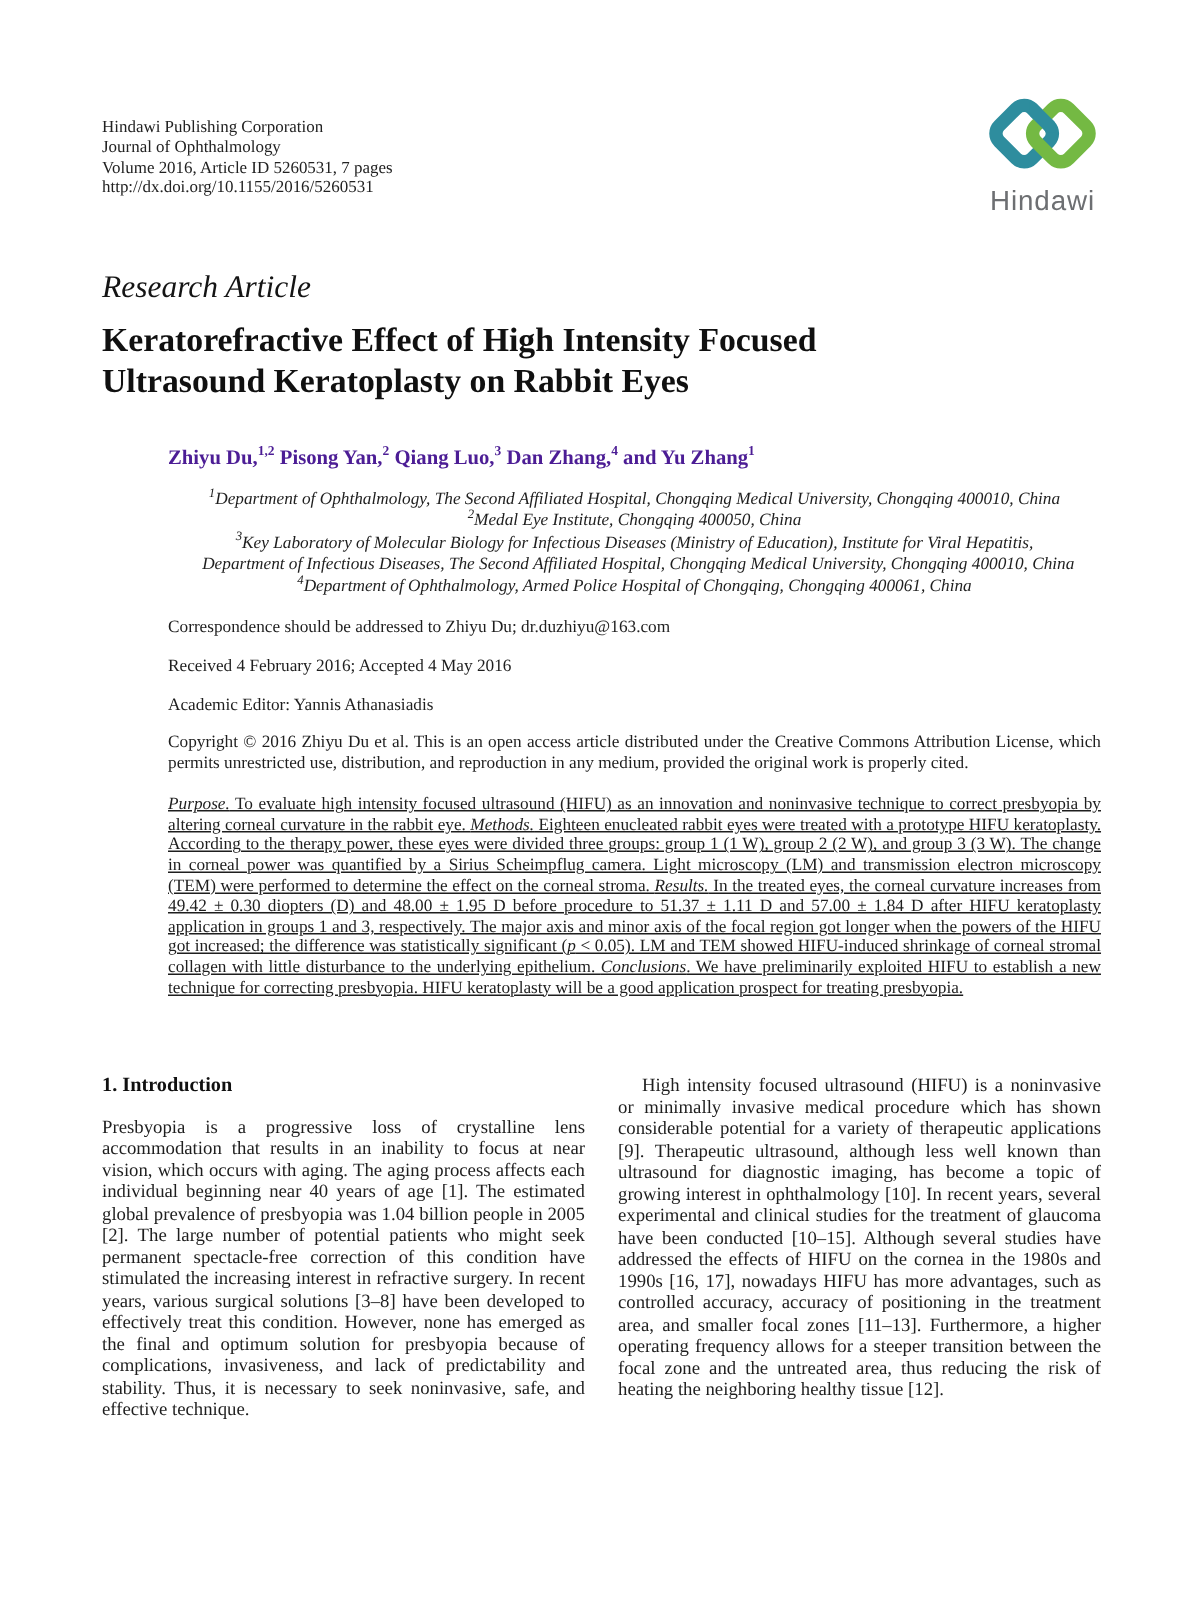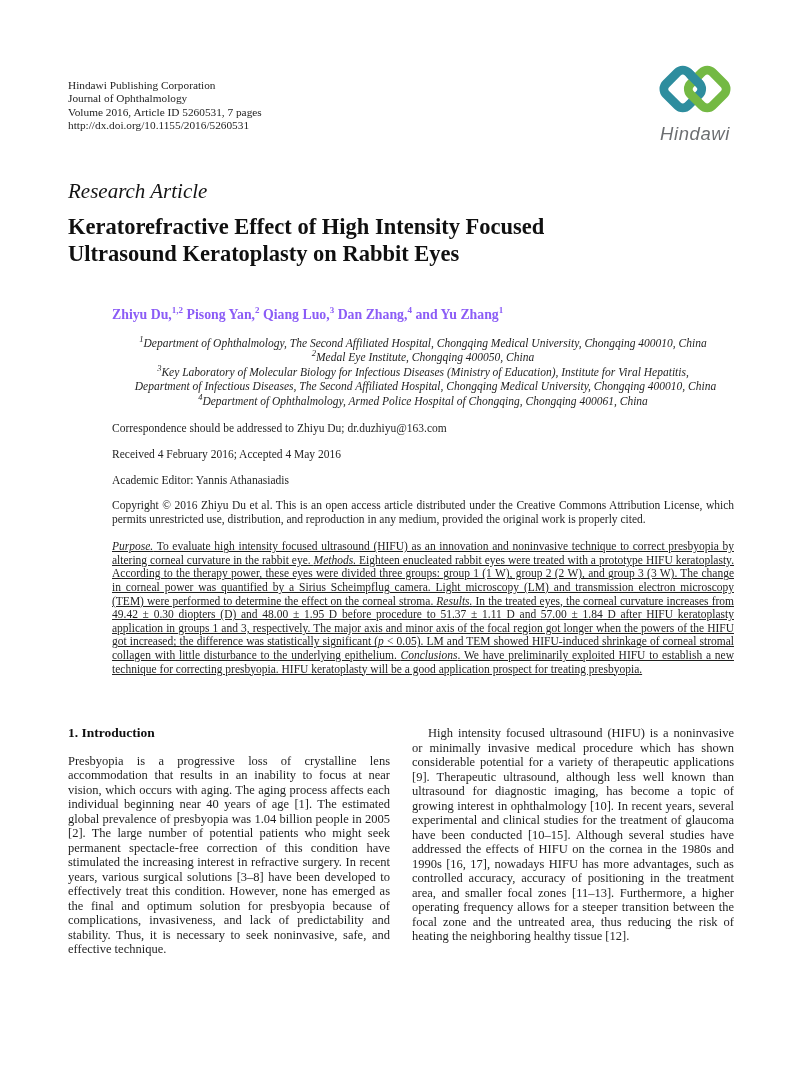--- a/index.html
+++ b/index.html
@@ -4,32 +4,32 @@
 <style>
   html,body{margin:0;padding:0;}
   body{background:#ffffff;}
   .page{width:802px;height:1068px;background:#ffffff;position:relative;overflow:hidden;
         font-family:"Liberation Serif","DejaVu Serif",serif;color:#1e1e1e;}
   .content{padding:66px 68px 0 68px;}
 
   
   .masthead{display:flex;justify-content:space-between;align-items:center;}
   .pub-lines{font-size:11.3px;line-height:13.2px;color:#222;}
-  .logo{margin-top:-8px;margin-right:-14px;width:106px;text-align:center;font-style:italic;}
+  .logo{margin-top:-8px;margin-right:-14px;width:106px;text-align:center;}
   .logo svg{display:block;margin:0 auto;}
   .wordmark{font-family:"Liberation Sans","DejaVu Sans",sans-serif;font-size:18.5px;
             color:#6d6f72;letter-spacing:.6px;margin-top:1px;}
 
   
   .article-type{margin-top:34px;font-style:italic;font-size:21px;color:#141414;}
   .title{margin:9px 0 0 0;font-size:22.5px;line-height:27px;font-weight:bold;color:#101010;max-width:580px;}
 
   
   .front{margin-left:44px;}
-  .authors{margin-top:40px;font-size:13.8px;font-weight:bold;color:#8b5cf6;}
+  .authors{margin-top:30px;font-size:13.8px;font-weight:bold;color:#4c1d95;}
   .authors sup{font-size:9px;}
   sup{line-height:0;}
   .affs{margin-top:13px;font-size:11.5px;line-height:14.4px;font-style:italic;text-align:center;}
   .affs sup{font-size:8.5px;}
   .aff-cont{padding-left:5px;}
   .meta{margin-top:14px;font-size:11.5px;}
   .copyright{margin-top:13px;font-size:11.5px;line-height:13.6px;text-align:justify;}
   .abstract{margin-top:14px;font-size:11.5px;line-height:13.6px;text-align:justify;text-decoration:underline;}
   .it{font-style:italic;}
 

